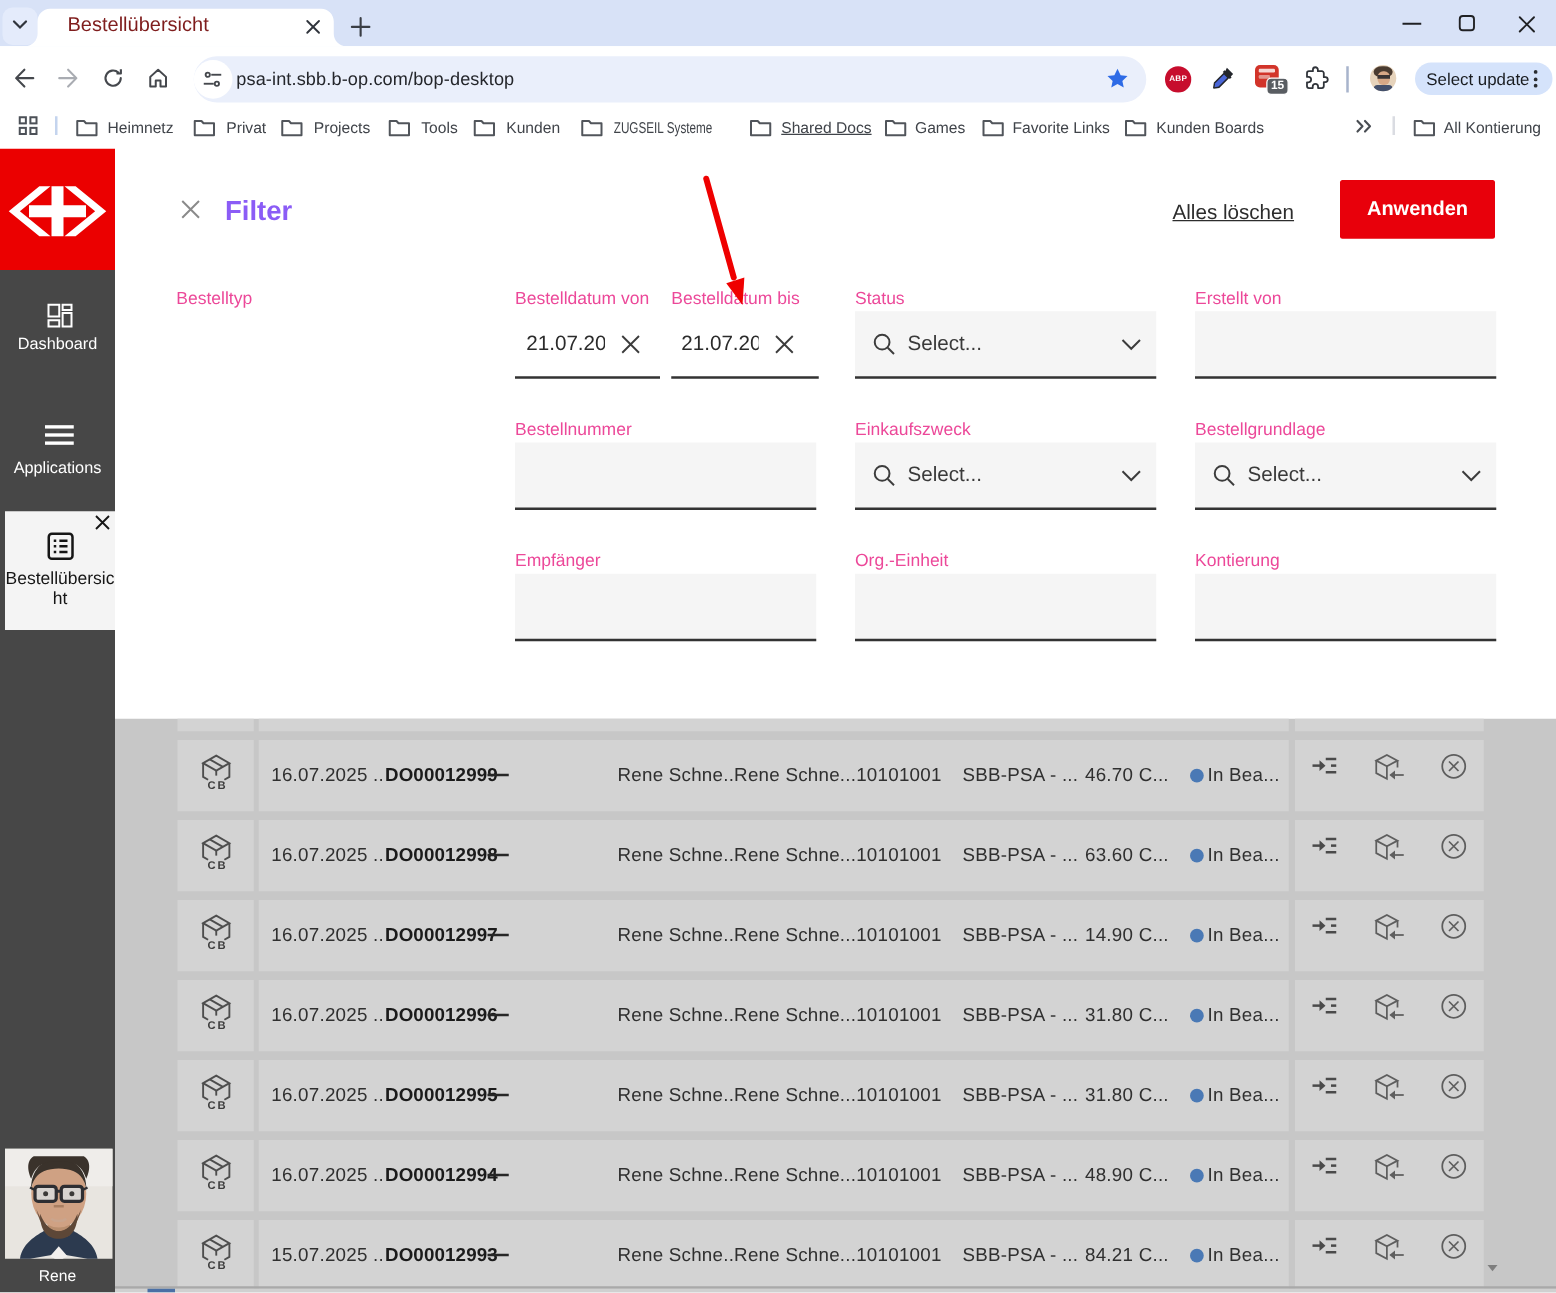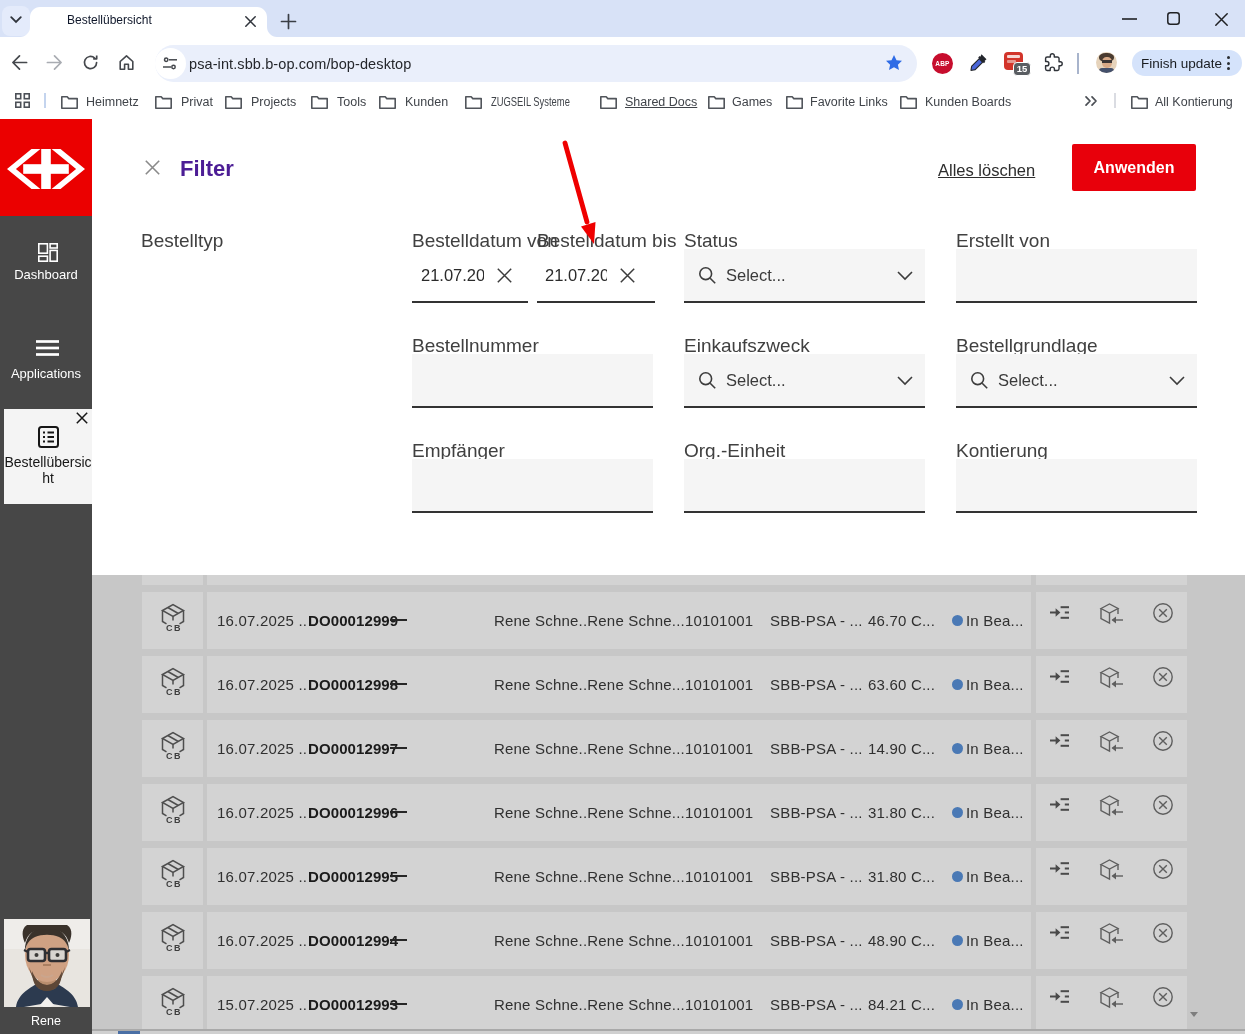--- a/index.html
+++ b/index.html
@@ -3,40 +3,40 @@
 <style>
   html,body{margin:0;padding:0}
   body{width:1245px;height:1034px;position:relative;overflow:hidden;
        font-family:"Liberation Sans",sans-serif;background:#fff;
        -webkit-font-smoothing:antialiased}
   .ab{position:absolute}
   svg.ab{overflow:visible}
   
   .topstrip{left:0;top:0;width:1245px;height:37px;background:#d8e2f7}
   .tabsearch{left:2px;top:6px;width:28px;height:30px;border-radius:8px;background:#e4ebfb}
-  .tabtitle{left:67px;top:0;width:170px;height:37px;line-height:41px;font-size:12px;color:#0f172a}
+  .tabtitle{left:54px;top:0;width:170px;height:37px;line-height:41px;font-size:16px;color:#7f1d1d}
   .toolbar{left:0;top:37px;width:1245px;height:53px;background:#fff}
   .urlpill{left:155px;top:45px;width:762px;height:37px;border-radius:19px;background:#eaeffb}
   .urltxt{left:189px;top:45px;height:37px;line-height:39px;font-size:14.5px;color:#24262b;letter-spacing:.1px}
   .bkbar{left:0;top:90px;width:1245px;height:29px;background:#fff}
   .bi{top:90px;height:29px;line-height:24px;font-size:12.5px;color:#40444a;white-space:nowrap}
   .fupill{left:1132px;top:50px;width:110px;height:26px;border-radius:13px;background:#d5e3fb}
   
   .sbred{left:0;top:119px;width:92px;height:97px;background:#eb0000}
   .sbdark{left:0;top:216px;width:92px;height:818px;background:#474747}
   .sbtxt{left:0;width:92px;text-align:center;color:#fff;font-size:13px}
   .sbactive{left:4px;top:409px;width:88px;height:95px;background:#f4f4f4}
   .sbactxt{left:0;top:46px;width:88px;text-align:center;color:#161616;font-size:14px;line-height:15.8px}
   
   .panel{left:92px;top:119px;width:1153px;height:456px;background:#fff}
-  .ftitle{left:88px;top:37px;font-size:22px;font-weight:700;color:#4c1d95}
+  .ftitle{left:88px;top:37px;font-size:22px;font-weight:700;color:#8b5cf6}
   .clrall{left:846px;top:42px;font-size:16.5px;color:#2d2d2d;text-decoration:underline}
   .btnred{left:980px;top:25px;width:124px;height:47px;background:#e8000b;border-radius:2px;
           color:#fff;font-weight:700;font-size:16px;text-align:center;line-height:48px}
-  .flabel{height:16px;font-size:19px;color:#404040;white-space:nowrap}
+  .flabel{height:16px;font-size:14px;color:#ec4899;white-space:nowrap}
   .fbox{height:52px;background:#f5f5f5;border-bottom:2px solid #333}
   .fboxw{height:52px;background:#fff;border-bottom:2px solid #333}
   .fval{font-size:16.5px;color:#2b2b2b;line-height:52px;white-space:nowrap;overflow:hidden}
   .fsel{font-size:16.5px;color:#3a3a3a;line-height:52px}
   .fhelp{font-size:13px;color:#787878;line-height:23.5px}
   
   .ovl{left:92px;top:575px;width:1153px;height:459px;background:#c7c7c7}
   .row{position:absolute;left:50px;width:1045px;height:57px}
   .ci{position:absolute;left:0;top:0;width:61px;height:57px;background:#d3d3d3}
   .cm{position:absolute;left:65px;top:0;width:824px;height:57px;background:#d3d3d3}
@@ -116,21 +116,21 @@
     <path d="M20.5 11H19V7c0-1.1-.9-2-2-2h-4V3.5C13 2.12 11.88 1 10.5 1S8 2.12 8 3.5V5H4c-1.1 0-1.99.9-1.99 2v3.8H3.5c1.49 0 2.7 1.21 2.7 2.7s-1.21 2.7-2.7 2.7H2V20c0 1.1.9 2 2 2h3.8v-1.5c0-1.49 1.21-2.7 2.7-2.7 1.49 0 2.7 1.21 2.7 2.7V22H17c1.1 0 2-.9 2-2v-4h1.5c1.38 0 2.5-1.12 2.5-2.5S21.88 11 20.5 11z" fill="none" stroke="#30343a" stroke-width="1.8" stroke-linejoin="round"></path>
   </svg>
 <div class="ab" style="left:1077px;top:53px;width:1.6px;height:21px;background:#a8b4cc"></div>
 <div class="ab" style="left:1096px;top:52px;width:21px;height:21px;border-radius:50%;background:#e6d3bb;overflow:hidden">
   <div class="ab" style="left:3px;top:1px;width:15px;height:9px;border-radius:45%;background:#4a3b30"></div>
   <div class="ab" style="left:5.5px;top:5px;width:10px;height:11px;border-radius:45%;background:#d7a886"></div>
   <div class="ab" style="left:5.5px;top:8.2px;width:10px;height:2.6px;background:#3a3434"></div>
   <div class="ab" style="left:3px;top:16px;width:15px;height:6px;border-radius:3px;background:#44506b"></div>
 </div>
 <div class="ab fupill"></div>
-<div class="ab" style="left:1141px;top:50px;height:26px;line-height:28px;font-size:13.5px;color:#191c20">Finish update</div>
+<div class="ab" style="left:1141px;top:50px;height:26px;line-height:28px;font-size:13.5px;color:#191c20">Select update</div>
 <div class="ab" style="left:1227px;top:56px;width:3px;height:3px;border-radius:50%;background:#2a2d31"></div>
 <div class="ab" style="left:1227px;top:61.5px;width:3px;height:3px;border-radius:50%;background:#2a2d31"></div>
 <div class="ab" style="left:1227px;top:67px;width:3px;height:3px;border-radius:50%;background:#2a2d31"></div>
 
 <div class="ab bkbar"></div>
 <svg class="ab" style="left:15px;top:93px" width="15" height="15" viewBox="0 0 15 15">
     <g fill="none" stroke="#4c5057" stroke-width="1.6">
       <rect x="0.8" y="0.8" width="4.9" height="4.9"></rect>
       <rect x="9.3" y="0.8" width="4.9" height="4.9"></rect>
       <rect x="0.8" y="9.3" width="4.9" height="4.9"></rect>

